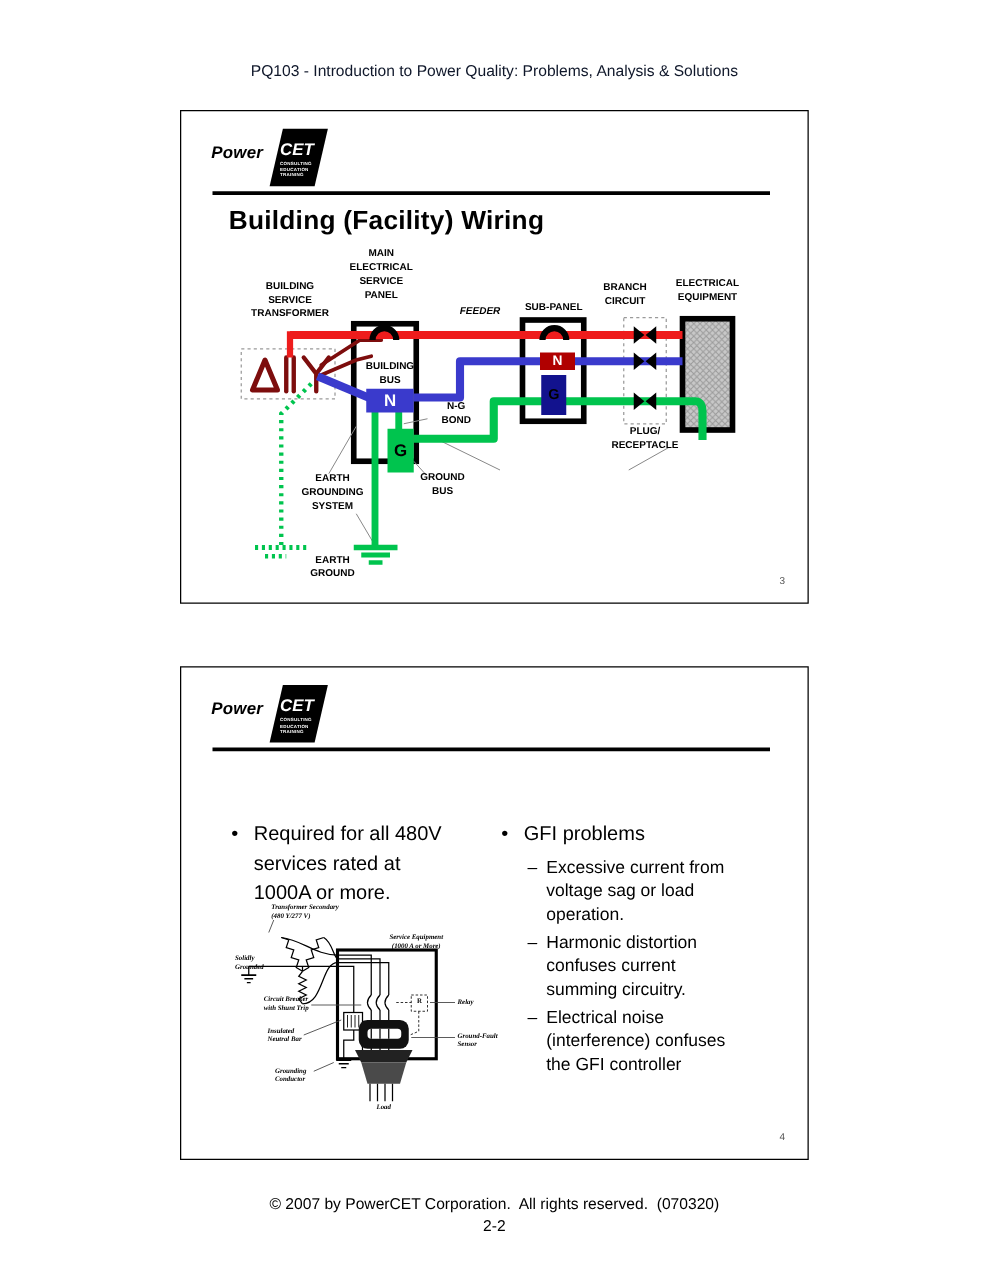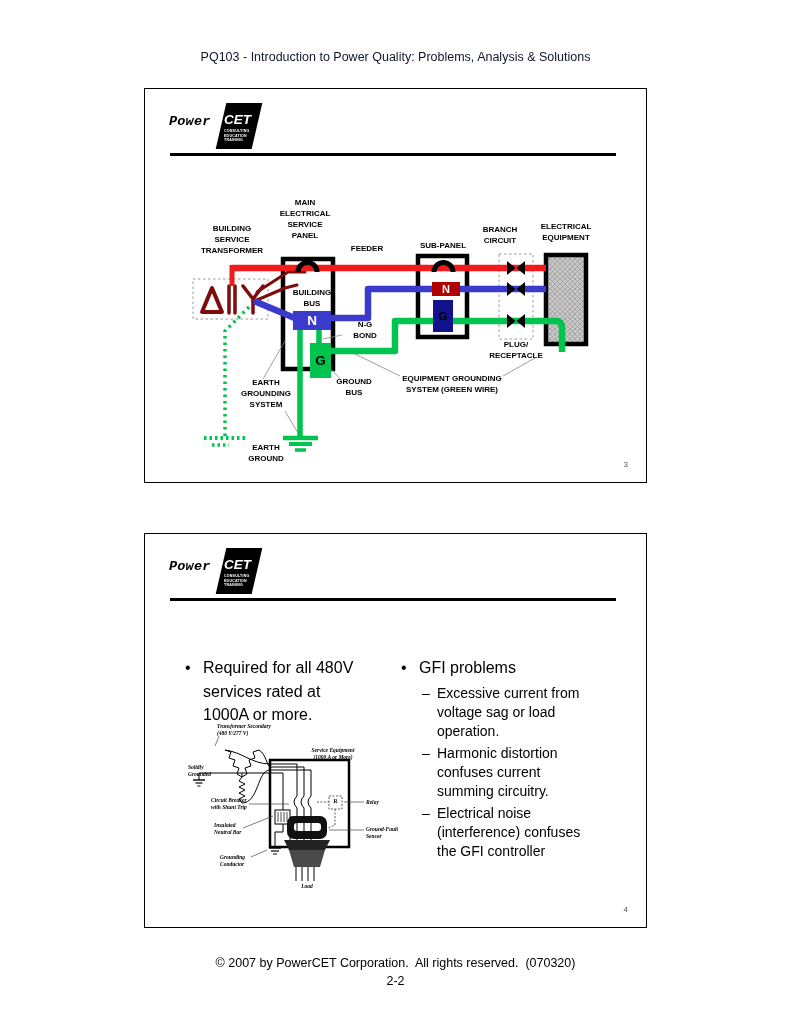--- a/index.html
+++ b/index.html
@@ -6,21 +6,21 @@
   .page{position:relative;width:791px;height:1023px;background:#fff;overflow:hidden;
         font-family:"Liberation Sans",sans-serif;color:#000;}
   .header{position:absolute;top:8px;left:0;width:100%;text-align:center;
           font-size:12.5px;color:#0f172a;margin-top:42px;}
   .slide{position:absolute;left:144px;width:501px;height:393px;border:1.6px solid #000;background:#fff;}
   #slide1{top:88px;}
   #slide2{top:533px;}
   
   .logo{position:absolute;left:24px;top:13px;width:100px;height:50px;}
   .logo-black{position:absolute;left:52px;top:1px;width:36px;height:46px;background:#000;transform:skewX(-13deg);}
-  .logo-power{position:absolute;left:0;top:12px;font-size:13.5px;font-style:italic;font-weight:600;letter-spacing:.2px;font-family:Liberation Mono, monospace;}
+  .logo-power{position:absolute;left:0;top:12px;font-size:13.5px;font-style:italic;font-weight:600;letter-spacing:.2px;}
   .logo-cet{position:absolute;left:55px;top:10px;color:#fff;font-size:13.5px;font-weight:bold;font-style:italic;}
   .logo-reg{position:absolute;left:86px;top:7px;font-size:5px;}
   .logo-tag{position:absolute;left:55px;top:27px;color:#fff;font-size:3.6px;line-height:4.6px;
             font-weight:bold;white-space:pre-line;letter-spacing:.2px;}
   .rule{position:absolute;left:25px;top:64px;width:446px;height:3px;background:#000;}
   .slide-title{position:absolute;left:38px;top:76px;margin:0;font-size:21px;font-weight:bold;letter-spacing:.2px;}
   .slide-num{position:absolute;right:18px;bottom:13px;font-size:8px;color:#555;}
   
   .d1svg{position:absolute;left:0;top:0;}
   .dlabel{position:absolute;font-size:8px;font-weight:bold;line-height:11px;
@@ -61,20 +61,21 @@
     <div class="logo">
       <div class="logo-black"></div>
       <span class="logo-power">Power</span>
       <span class="logo-cet">CET</span>
       <span class="logo-reg">®</span>
       <span class="logo-tag">CONSULTING
 EDUCATION
 TRAINING</span>
     </div>
     <div class="rule"></div>
+    <h1 class="slide-title">Building (Facility) Wiring</h1>
 
     <svg class="d1svg" width="501" height="393" viewBox="0 0 501 393">
       <defs>
         <pattern id="hatch" width="5" height="5" patternUnits="userSpaceOnUse">
           <rect width="5" height="5" fill="var(--equipgray)"></rect>
           <path d="M0 5 L5 0 M0 0 L5 5" stroke="#9a9a9a" stroke-width="0.8"></path>
         </pattern>
       </defs>
 
       <g>
@@ -151,39 +152,37 @@
       </g>
     </svg>
 
     <div class="dlabel" style="left:27px;top:134px;width:120px;">BUILDING
 SERVICE
 TRANSFORMER</div>
     <div class="dlabel" style="left:120px;top:108px;width:80px;">MAIN
 ELECTRICAL
 SERVICE
 PANEL</div>
-    <div class="dlabel" style="left:192px;top:154px;width:60px;">FEEDER</div>
+    <div class="dlabel" style="left:209px;top:154px;width:60px;font-style:italic;">FEEDER</div>
     <div class="dlabel" style="left:258px;top:151px;width:80px;">SUB-PANEL</div>
     <div class="dlabel" style="left:320px;top:135px;width:70px;">BRANCH
 CIRCUIT</div>
     <div class="dlabel" style="left:376px;top:132px;width:90px;">ELECTRICAL
 EQUIPMENT</div>
     <div class="dlabel" style="left:136px;top:198px;width:62px;">BUILDING
 BUS</div>
     <div class="dlabel" style="left:190px;top:230px;width:60px;">N-G
 BOND</div>
     <div class="dlabel" style="left:179px;top:287px;width:60px;">GROUND
 BUS</div>
     <div class="dlabel" style="left:70px;top:288px;width:102px;">EARTH
 GROUNDING
 SYSTEM</div>
     <div class="dlabel" style="left:80px;top:353px;width:82px;">EARTH
 GROUND</div>
-    <div class="dlabel" style="left:226px;top:284px;width:162px;">EQUIPMENT GROUNDING
-SYSTEM (GREEN WIRE)</div>
     <div class="dlabel" style="left:336px;top:250px;width:70px;">PLUG/
 RECEPTACLE</div>
 
     <div class="busbox" id="nbox1">N</div>
     <div class="busbox" id="gbox1">G</div>
     <div class="busbox" id="nbox2">N</div>
     <div class="busbox" id="gbox2">G</div>
 
     <div class="slide-num">3</div>
   </section>

